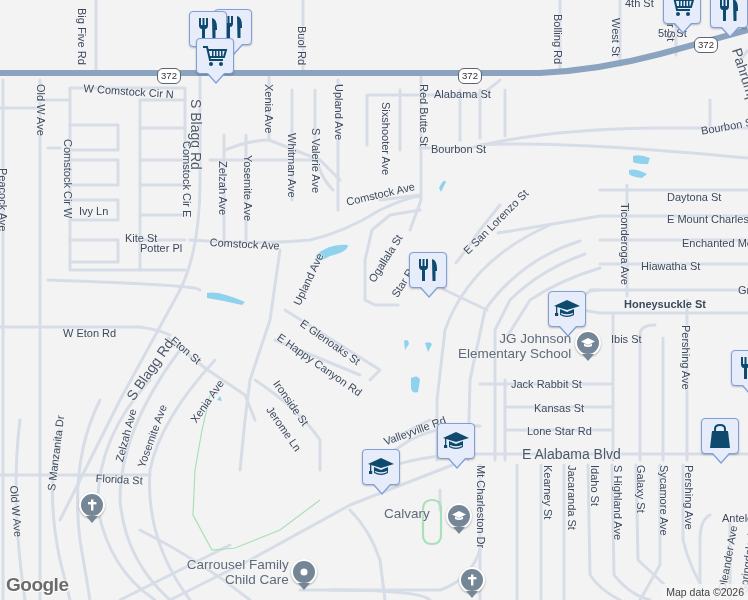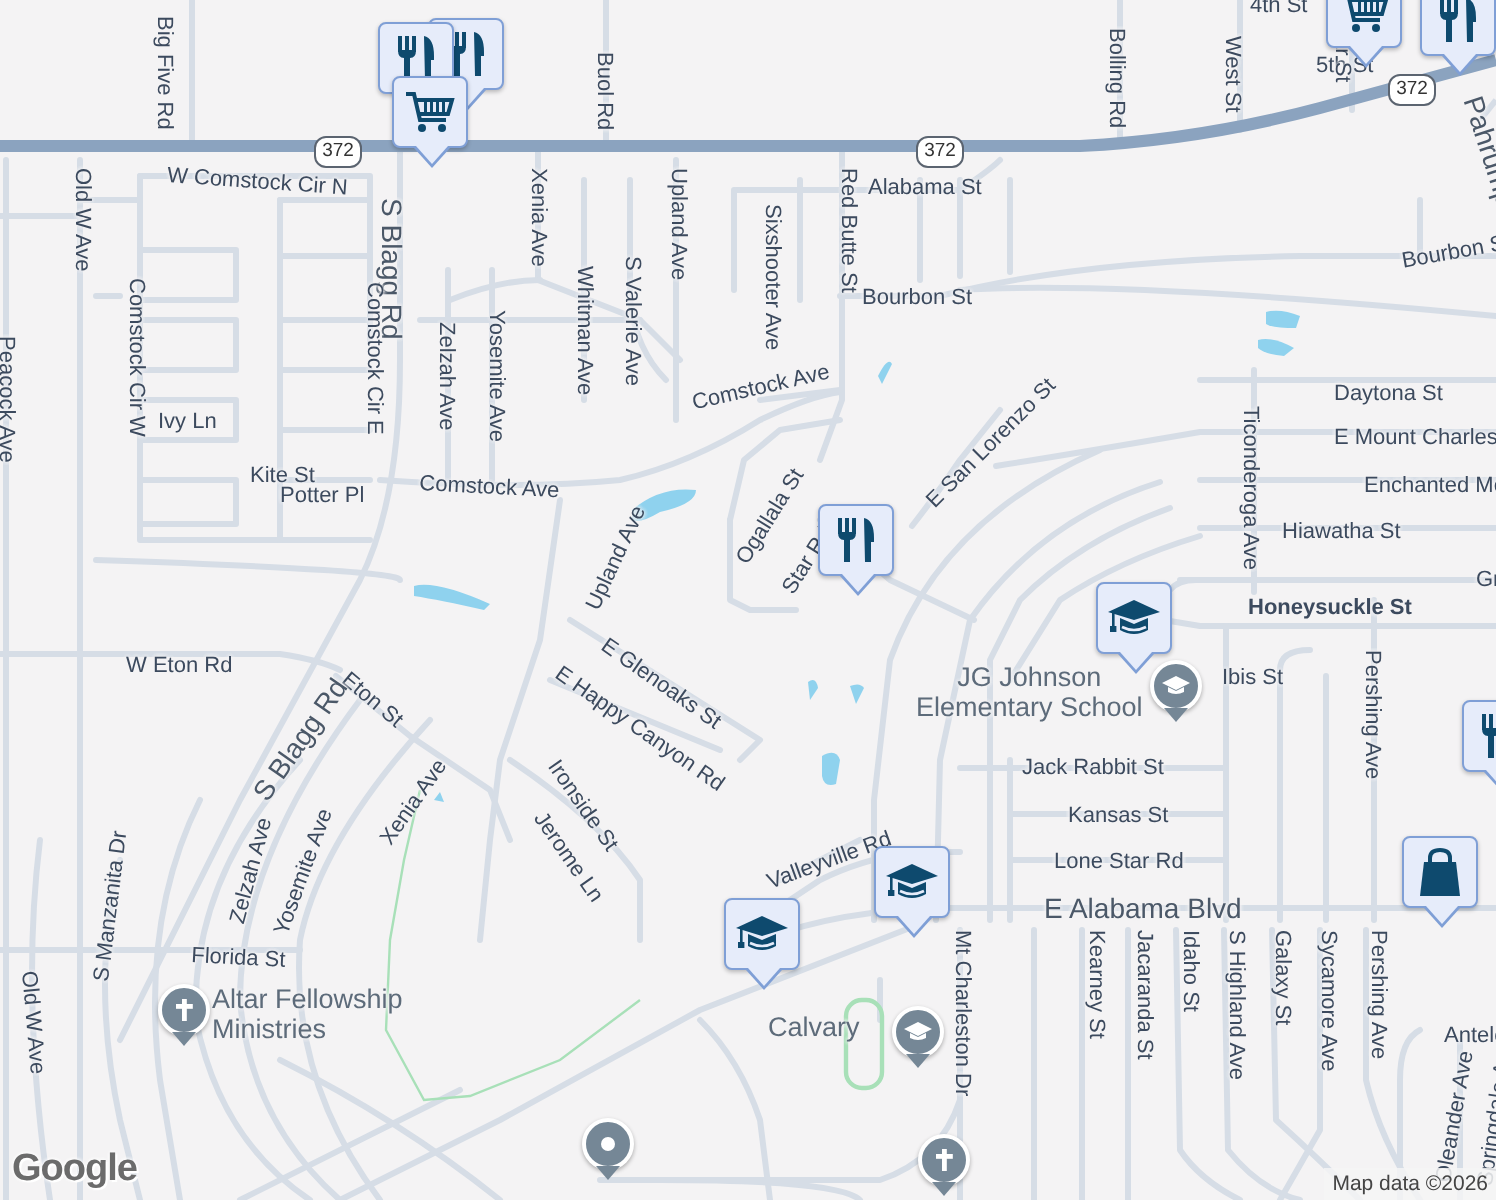--- a/index.html
+++ b/index.html
@@ -4,21 +4,21 @@
 <style>
   html, body { margin:0; padding:0; }
   body { width:748px; height:600px; overflow:hidden; background:#f4f3f4; font-family:"Liberation Sans", sans-serif; }
   #map { position:relative; width:748px; height:600px; overflow:hidden; background:#f4f3f4; }
   svg.roads { position:absolute; left:0; top:0; }
   .lbl { position:absolute; font-size:11px; color:#3c4a5e; white-space:nowrap; transform-origin:0 0; line-height:12px;
          text-shadow: 0 0 2px #f4f3f4, 0 0 2px #f4f3f4, 0 0 2px #f4f3f4; }
   .lbl.big { font-size:14px; color:#4b5868; line-height:16px; }
   .poi-label { position:absolute; font-size:13.5px; color:#5d6b7a; line-height:15px; white-space:nowrap;
          text-shadow: 0 0 2px #f4f3f4, 0 0 2px #f4f3f4, 0 0 2px #f4f3f4; }
-  .poi-label.right { text-align:center; }
+  .poi-label.right { text-align:right; }
   .shield { position:absolute; width:22px; height:14px; border:1.5px solid #5b6470; border-radius:6px; background:#fff;
             font-size:9.5px; color:#333; text-align:center; line-height:14px; }
   .marker { position:absolute; width:36px; height:34px; background:#e6ecfa; border:1px solid #7f9fd6; border-radius:4px;
             box-shadow:0 1px 2px rgba(0,0,0,0.25); }
   .marker::after { content:""; position:absolute; left:11px; bottom:-9px; width:0; height:0;
             border-left:8px solid transparent; border-right:8px solid transparent; border-top:9px solid #e6ecfa; }
   .marker::before { content:""; position:absolute; left:10px; bottom:-11px; width:0; height:0;
             border-left:9px solid transparent; border-right:9px solid transparent; border-top:10px solid #7f9fd6; }
   .marker svg { position:absolute; left:4px; top:3px; }
   .pin { position:absolute; width:22px; height:22px; border-radius:50%; background:#758796; border:2px solid #fff;
@@ -250,23 +250,23 @@
       <div class="lbl" style="left: 722px; top: 512px;">Antelo</div>
     </div>
 
   <div class="poi-label right" style="left:458px;top:331px;">
     <div>JG Johnson</div>
     <div>Elementary School</div>
   </div>
   <div class="poi-label" style="left:384px;top:506px;">
     <div>Calvary</div>
   </div>
-  <div class="poi-label" style="left:106px;top:492px;">
-    <div>Altar Fellowship</div>
-    <div>Ministries</div>
+  <div class="poi-label right" style="left:184px;top:557px;">
+    <div>Carrousel Family</div>
+    <div style="padding-left:41px;">Child Care</div>
   </div>
 
   <div class="pin" style="left:575px;top:330px;">
     <svg width="16" height="16" viewBox="0 0 16 16">
         <path d="M8 3 L15 6.5 L8 10 L1 6.5 Z" fill="#fff"></path>
         <path d="M4 8.5 V11 Q8 13 12 11 V8.5 L8 10.5 Z" fill="#fff"></path>
       </svg>
   </div>
   <div class="pin" style="left:446px;top:503px;">
     <svg width="16" height="16" viewBox="0 0 16 16">

